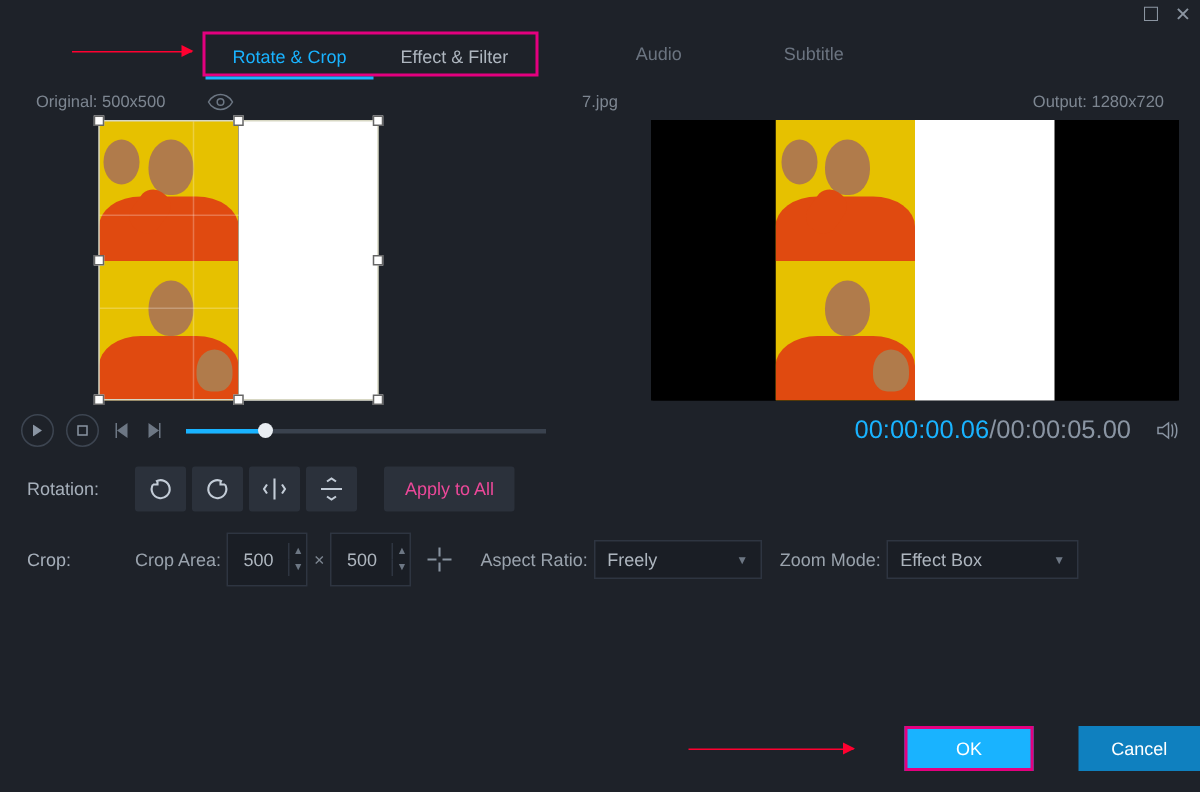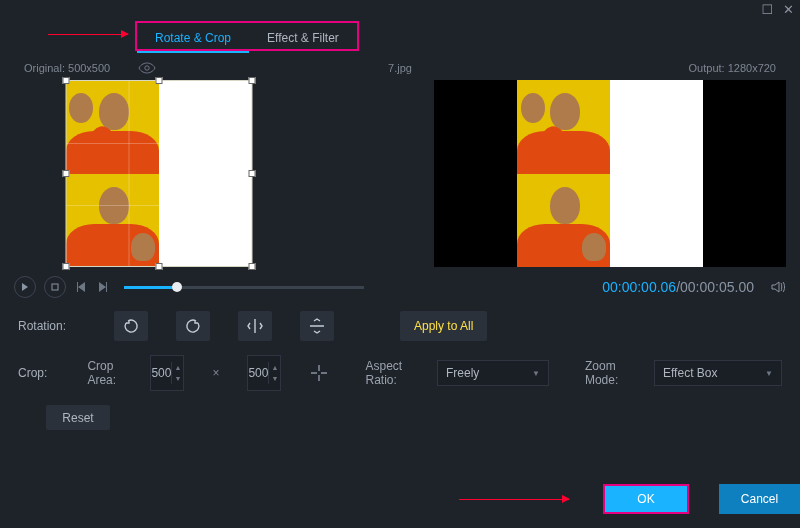--- a/index.html
+++ b/index.html
@@ -59,37 +59,37 @@
   .crop-overlay .grid::after { top:33.3%; left:0; right:0; height:1px; box-shadow:0 62px 0 rgba(255,255,255,0.25);}
   .handle { position:absolute; width:7px; height:7px; background:#fff; border:1px solid #666; }
   .h-tl{left:-4px;top:-4px}.h-tm{left:calc(50% - 4px);top:-4px}.h-tr{right:-4px;top:-4px}
   .h-ml{left:-4px;top:calc(50% - 4px)}.h-mr{right:-4px;top:calc(50% - 4px)}
   .h-bl{left:-4px;bottom:-4px}.h-bm{left:calc(50% - 4px);bottom:-4px}.h-br{right:-4px;bottom:-4px}
 
   .left .panes-flex { position:relative; }
   .left .imgwrap { width:187px; height:187px; display:flex; }
 
   
-  .transport { display:flex; align-items:center; padding:6px 14px 0; gap:8px; height:34px; font-size:14px;}
+  .transport { display:flex; align-items:center; padding:6px 14px 0; gap:8px; height:34px; font-size:17px;}
   .tbtn { width:22px; height:22px; border:1px solid #3d4551; border-radius:50%; display:flex; align-items:center; justify-content:center; color:#8a95a3; font-size:10px; }
   .nav { width:14px; height:14px; color:#6d7784; font-size:10px; display:flex;align-items:center;justify-content:center;}
   .slider { flex:0 0 240px; height:3px; background:#3a424e; position:relative; margin-left:6px;}
   .slider .fill { position:absolute; left:0; top:0; bottom:0; width:22%; background:#19b3ff;}
   .slider .thumb { position:absolute; left:22%; top:50%; transform:translate(-50%,-50%); width:10px; height:10px; border-radius:50%; background:#e9edf2; }
   .time { margin-left:auto; white-space:nowrap; }
   .time .cur { color:#19b3ff; }
   .time .dur { color:#8a95a3; }
   .vol { margin-left:8px; width:16px; height:16px; color:#8a95a3; }
 
   
   .section { padding:10px 18px; font-size:12px; color:#a7b0bb; }
-  .row { display:flex; align-items:center; gap:28px; margin-bottom:14px; }
+  .row { display:flex; align-items:center; gap:4px; margin-bottom:14px; }
   .label { width:68px; color:#a7b0bb; }
   .sqbtn { width:34px; height:30px; background:#2b313b; display:flex; align-items:center; justify-content:center; color:#c3ccd7; border-radius:2px; cursor:pointer; }
-  .applyall { height:30px; padding:0 14px; background:#2b313b; color:#fde047; border-radius:2px; cursor:pointer; display:flex; align-items:center; font-size:12px;}
+  .applyall { height:30px; padding:0 14px; background:#2b313b; color:#ec4899; border-radius:2px; cursor:pointer; display:flex; align-items:center; font-size:12px;}
   .spin { width:54px; height:36px; background:#1a1e25; border:1px solid #2e3541; display:flex; align-items:center; }
   .spin .val { flex:1; text-align:center; color:#aeb6bf; }
   .spin .ctl { width:12px; display:flex; flex-direction:column; }
   .spin .ctl div { height:11px; text-align:center; font-size:7px; color:#6d7784; line-height:11px; border-left:1px solid #2e3541;}
   .times { color:#7d8691; }
   .centercrop { width:30px; height:30px; display:flex; align-items:center; justify-content:center; color:#8893a0; }
   .dd { height:26px; background:#1a1e25; border:1px solid #2e3541; display:flex; align-items:center; padding:3px 8px; color:#aeb6bf; min-width:112px; cursor:pointer; }
   .dd .caret { margin-left:auto; font-size:8px; color:#6d7784;}
   .sublabel { color:#9aa3ad; font-size:12px; }
   .resetbtn { width:64px; height:25px; background:#2b313b; color:#aeb6bf; border-radius:2px; cursor:pointer; display:flex; align-items:center; justify-content:center; font-size:12px; margin-left:0;}
@@ -115,20 +115,24 @@
 <div class="tabs">
   <div class="pointer-arrow">
     <div class="arrow-line"></div>
         <div class="arrow-head"></div>
   </div>
   <div class="tabstrip">
     <div class="grouped">
       <div class="tab active">Rotate &amp; Crop</div>
       <div class="tab">Effect &amp; Filter</div>
     </div>
+  </div>
+  <div class="right-tabs">
+    <div class="tab">Audio</div>
+    <div class="tab">Subtitle</div>
   </div>
 </div>
 
 <div class="inforow">
   <span>Original: 500x500</span>
   <span class="eye">
     <svg width="18" height="12" viewBox="0 0 18 12">
           <path d="M1 6c2-4 6-5 8-5s6 1 8 5c-2 4-6 5-8 5S3 10 1 6z" fill="none" stroke="#6d7784" stroke-width="1"></path>
           <circle cx="9" cy="6" r="2.2" fill="none" stroke="#6d7784"></circle>
         </svg>
@@ -295,24 +299,20 @@
       <span>Freely</span>
       <span class="caret">▼</span>
     </div>
     <span class="sublabel" style="margin-left:8px">Zoom Mode:</span>
     <div class="dd" style="min-width:128px">
       <span>Effect Box</span>
       <span class="caret">▼</span>
     </div>
   </div>
 
-  <div class="row">
-    <div style="width:0"></div>
-    <div class="resetbtn">Reset</div>
-  </div>
 </div>
 
 <div class="footer">
   <div class="pointer-arrow2"></div>
   <div class="okbtn">OK</div>
   <div class="cancelbtn">Cancel</div>
 </div>
 
 </div>
 

